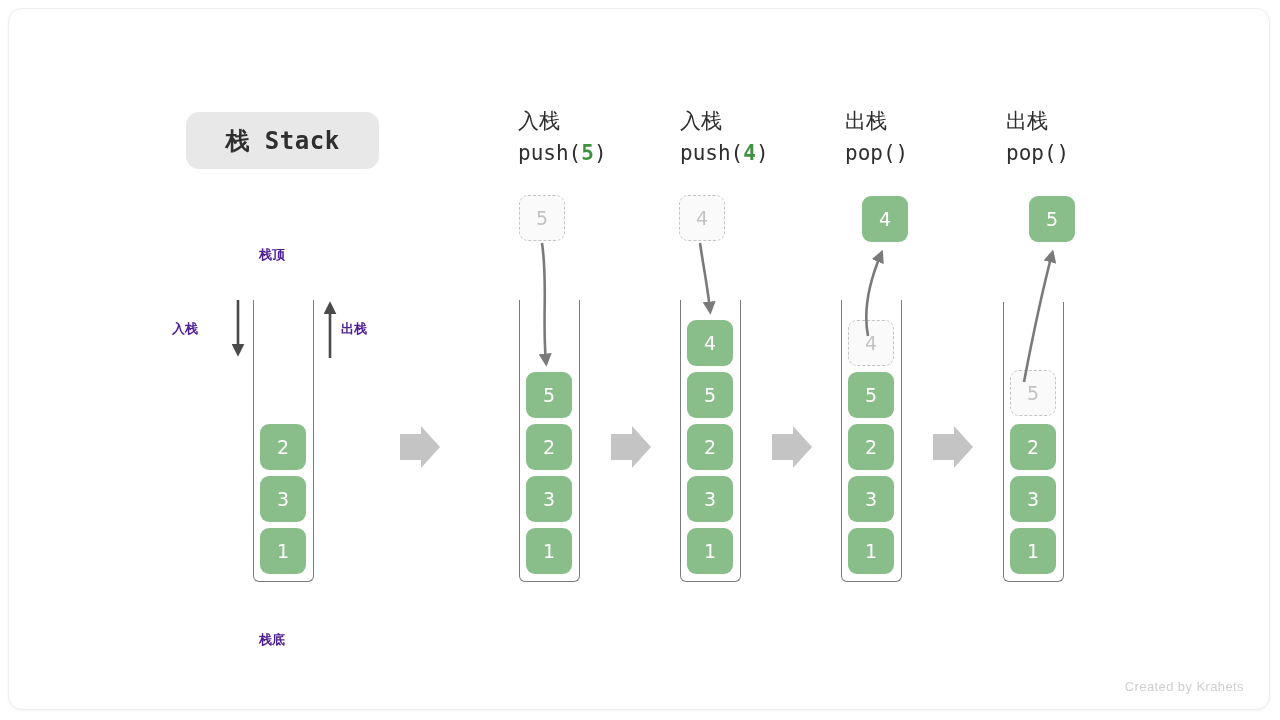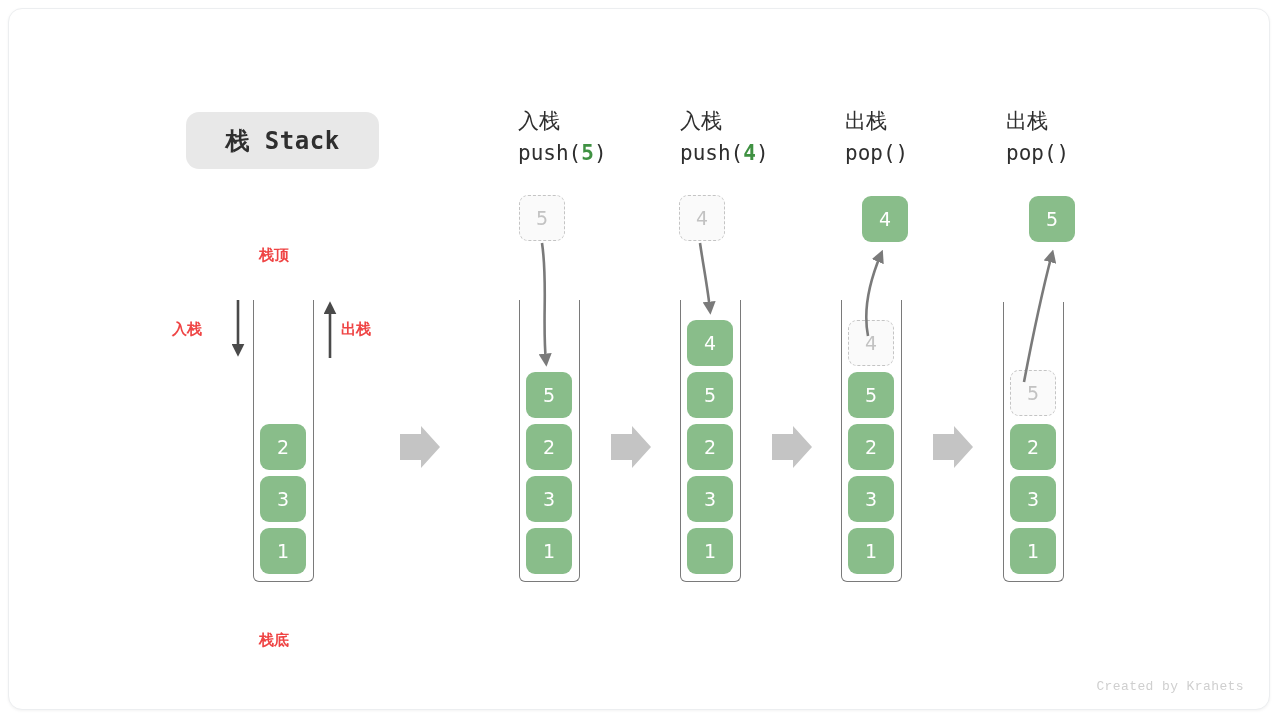--- a/index.html
+++ b/index.html
@@ -48,23 +48,23 @@
     font-size: 24px;
     font-weight: bold;
     color: #2f2f2f;
     letter-spacing: 0.5px;
   }
 
   
   .cn-label {
     position: absolute;
     font-family: "DejaVu Sans", "Liberation Sans", sans-serif;
-    font-size: 15px;
+    font-size: 13px;
     font-weight: bold;
-    color: #ef4444;
+    color: #4c1d95;
     white-space: nowrap;
   }
   .op-label {
     position: absolute;
     font-family: "DejaVu Sans Mono", "Liberation Mono", monospace;
     font-size: 21px;
     color: #2e2e2e;
     white-space: nowrap;
     line-height: 1.52;
     text-align: left;
@@ -112,21 +112,21 @@
     width: 1280px;
     height: 720px;
     pointer-events: none;
     overflow: visible;
   }
 
   .credit {
     position: absolute;
     right: 36px;
     bottom: 26px;
-    font-family: Liberation Mono, monospace;
+    font-family: Liberation Sans, sans-serif;
     font-size: 13px;
     color: #cfcfcf;
     letter-spacing: 0.4px;
   }
 </style>
 </head>
 <body>
 
 <div id="canvas">
   <div class="frame"></div>

